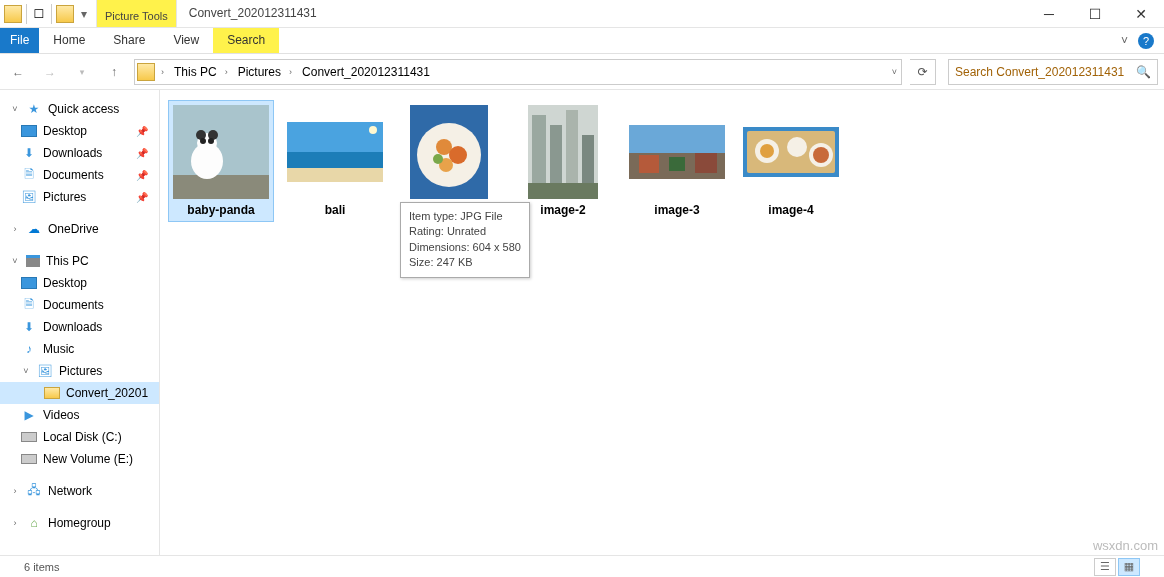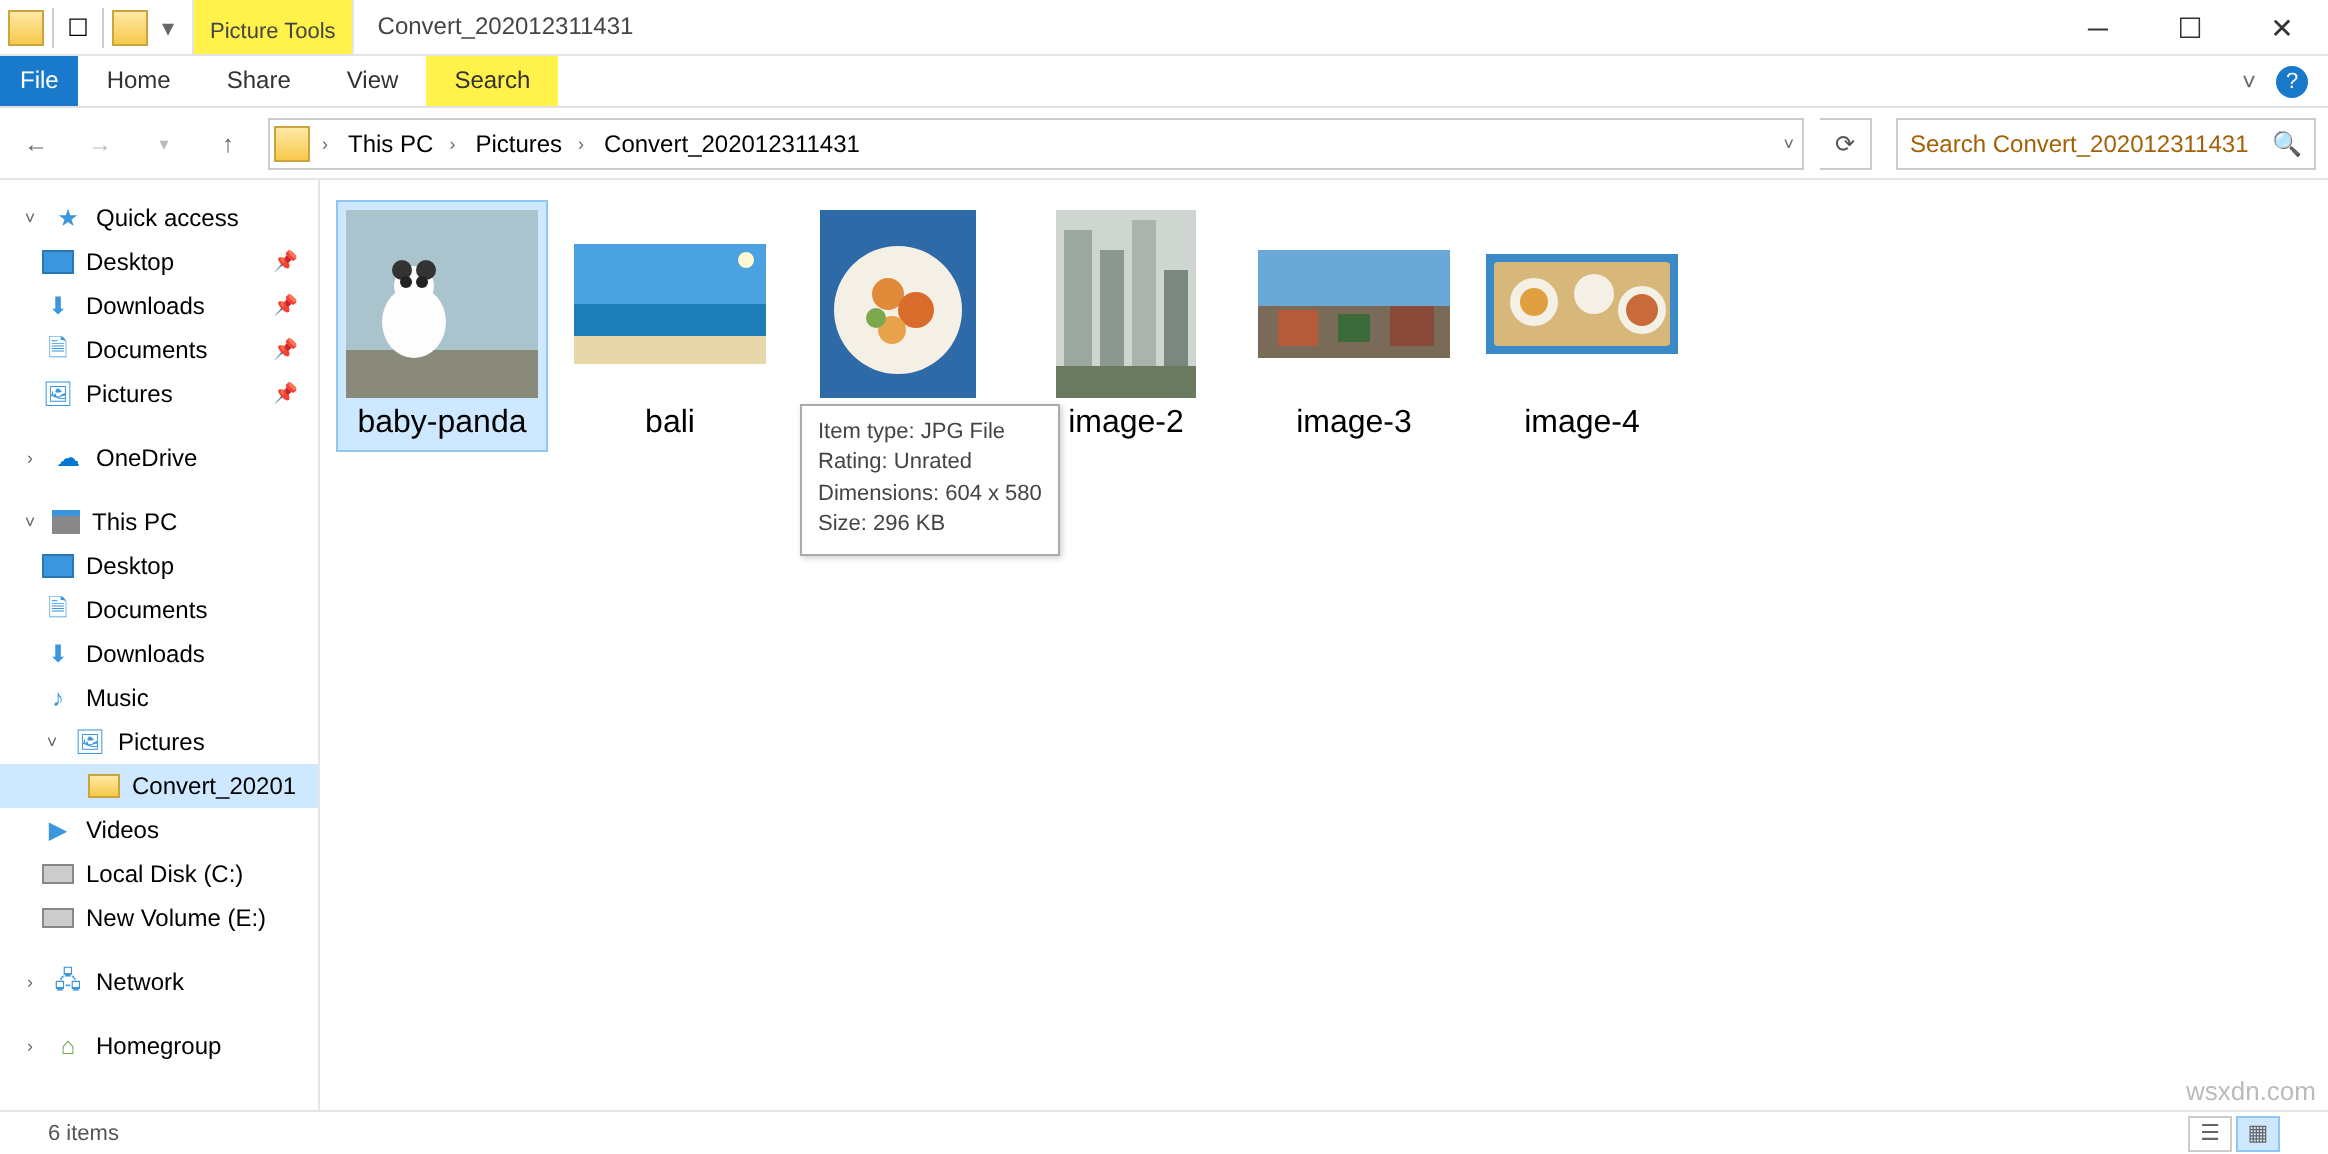--- a/index.html
+++ b/index.html
@@ -40,21 +40,21 @@
   .tree-sep{height:10px;}
   .ico{width:16px;height:16px;display:inline-flex;align-items:center;justify-content:center;font-size:12px; flex-shrink:0;}
   .ico.folder{background:linear-gradient(#ffe9a6,#f7c94b);border:1px solid #caa43d;width:16px;height:12px;}
   .ico.desktop{background:#3a96dd;width:16px;height:12px;border:1px solid #2878b5;}
   .ico.pc{background:#888;width:14px;height:12px;border-top:3px solid #3a96dd;}
   .ico.drive{background:#ccc;width:16px;height:10px;border:1px solid #888;}
   .content{flex:1; padding:10px 8px; position:relative; display:flex; gap:8px; align-content:flex-start; flex-wrap:wrap;}
   .thumb{width:106px; display:flex; flex-direction:column; align-items:center; padding:4px; gap:4px; border:1px solid transparent;}
   .thumb.sel{background:#cde8ff;border:1px solid #8ec7f5;}
   .thumb .img{width:96px; display:flex;align-items:center;justify-content:center;}
-  .thumb .cap{font-size:16px;text-align:right;}
+  .thumb .cap{font-size:12px;text-align:right;font-weight:bold;}
   .tooltip{position:absolute;left:240px;top:112px;background:#fff;border:1px solid #aaa;padding:6px 8px;font-size:11px;color:#444;box-shadow:1px 1px 3px rgba(0,0,0,.2);line-height:1.4;}
   .statusbar{height:22px;border-top:1px solid #e5e5e5;display:flex;align-items:center;padding:0 24px;font-size:11px;color:#555;}
   .statusbar .views{margin-left:auto;display:flex;gap:2px;}
   .statusbar .views div{width:22px;height:18px;border:1px solid #ccc;display:flex;align-items:center;justify-content:center;color:#666;}
   .statusbar .views .act{background:#cde8ff;border-color:#8ec7f5;}
   .exp{color:#666;font-size:9px;width:10px;text-align:center;}
   .watermark{position:absolute;right:6px;bottom:24px;color:#bbb;font-size:13px;}
 </style>
 </head>
 <body>
@@ -281,21 +281,21 @@
             <circle cx="78" cy="28" r="8" fill="#c86a3a"></circle>
           </svg>
         </div>
       <div class="cap">image-4</div>
     </div>
 
     <div class="tooltip">
       <div>Item type: JPG File</div>
       <div>Rating: Unrated</div>
       <div>Dimensions: 604 x 580</div>
-      <div>Size: 296 KB</div>
+      <div>Size: 247 KB</div>
     </div>
   </div>
 </div>
 
 <div class="statusbar">
   <span>6 items</span>
   <div class="views">
     <div>☰</div>
     <div class="act">▦</div>
   </div>

